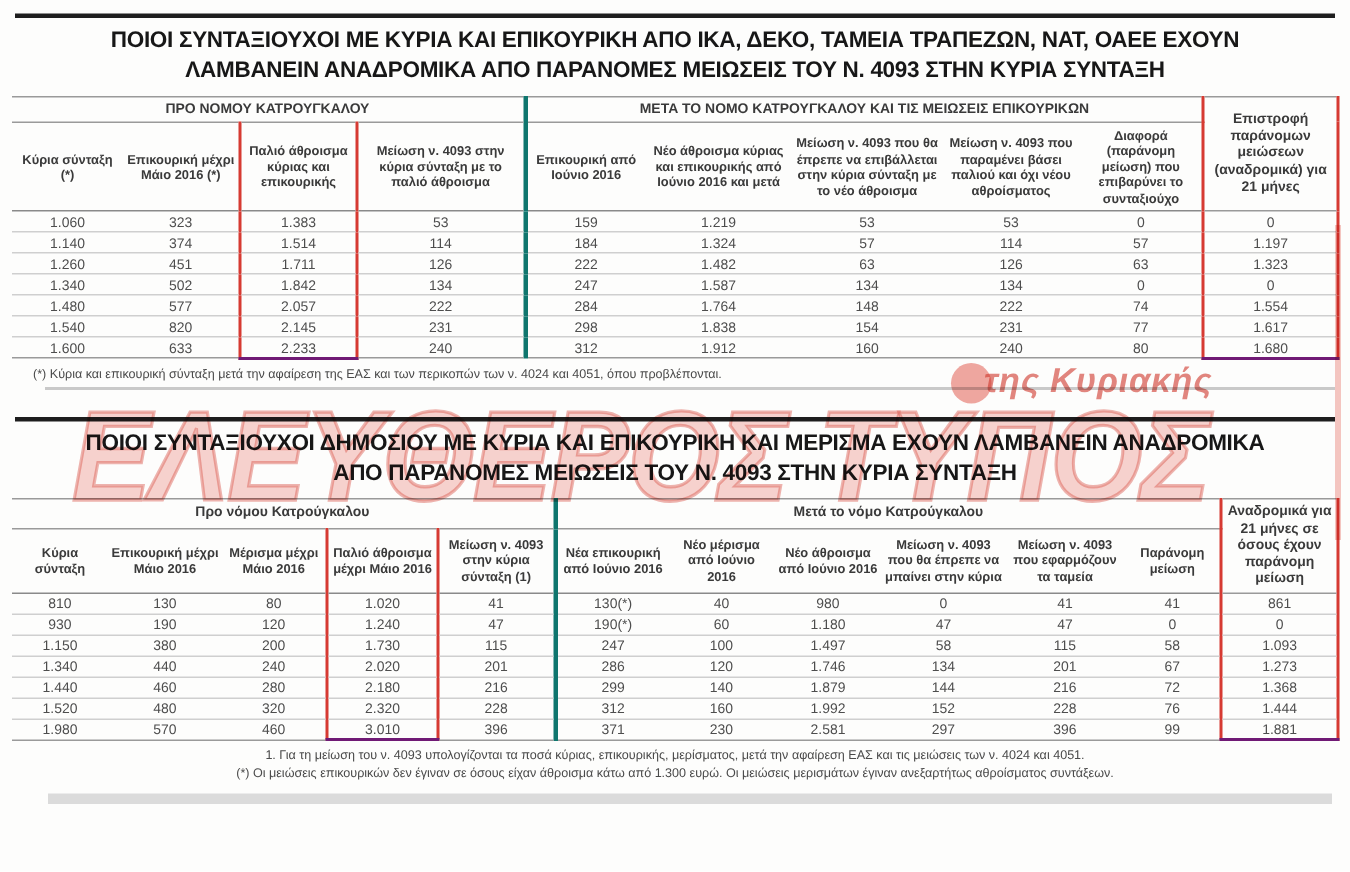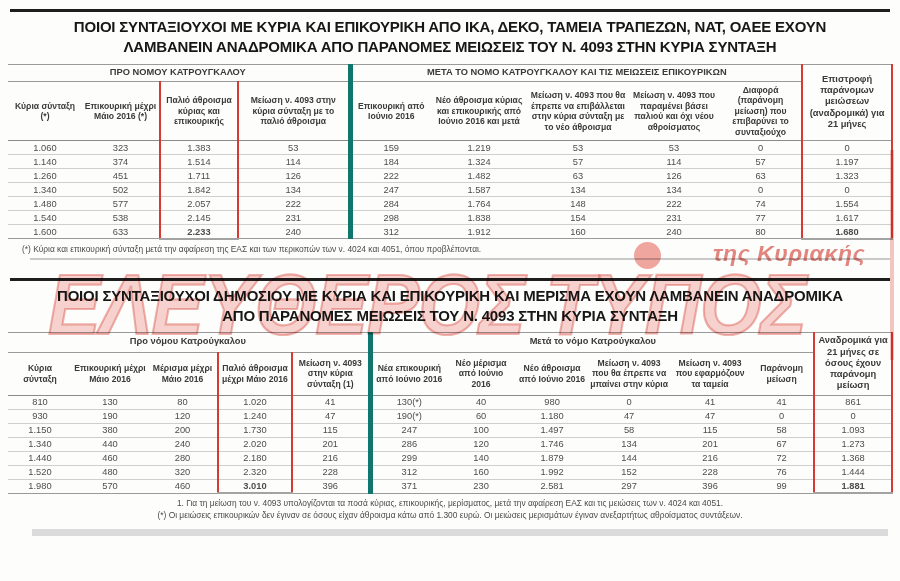--- a/index.html
+++ b/index.html
@@ -22,43 +22,43 @@
     color:#171717; letter-spacing:-0.2px; margin:5px auto 6px auto; max-width:790px;
   }
 
   table { border-collapse:collapse; table-layout:fixed; width:884px; margin:0 8px; }
   th, td { font-size:8.6px; text-align:center; vertical-align:middle; }
   th { color:#3a3a3a; font-weight:bold; line-height:1.22; padding:3px 2px; }
   td { color:#4d4d4d; font-size:9.3px; height:14px; padding:1px 2px; border-top:1px solid #cfcfcf; }
   thead tr.group-row th { font-size:9.3px; padding:2px 2px 3px 2px; border-top:1px solid #9a9a9a; border-bottom:1px solid #9a9a9a; }
   thead tr.cols-row th { border-bottom:1px solid #8a8a8a; }
   tbody tr:last-child td { border-bottom:1px solid #9a9a9a;text-align:center; }
-  .vdiv { border-right:5px solid #0f766e;margin-top:44px; }
+  .vdiv { border-right:3px solid #0f766e;margin-top:44px; }
   .red-col { border-left:2px solid #d63a32 !important; border-right:2px solid #d63a32 !important; }
   th.red-head { border:2px solid #d63a32; border-bottom:none; }
-  tbody tr:last-child td.red-col { border-bottom:2px solid #a3a3a3;font-weight:bold; }
+  tbody tr:last-child td.red-col { border-bottom:2px solid #701a75; }
   .t2 thead tr.group-row th { text-transform:none; }
 
   .footnote { font-size:8.4px; color:#4a4a4a; margin:4px 10px 3px 22px; line-height:1.3; }
   .footnotes2 { margin-top:4px;text-align:center; }
   .footnotes2 div { font-size:8.4px; color:#4a4a4a; margin:0 10px; line-height:1.35; } .spacer-w { height:18px; }
 
   .bottom-bar { height:7px; background:#dbdbdb; margin:8px 12px 0 32px; }
 
   
   .watermark { position:absolute; inset:0; z-index:5; pointer-events:none; mix-blend-mode:multiply; }
   .wm-main {
     position:absolute; left:48px; top:256px; width:845px;
     font-size:76px; font-weight:bold; font-style:italic; white-space:nowrap;
     letter-spacing:-1px; transform:scale(1.04,1.12); transform-origin:left top;
     color:rgba(231,108,98,0.30);
     -webkit-text-stroke:2px rgba(214,70,58,0.40);
   }
   .wm-sub {
-    position:absolute; left:713px; top:240px;
+    position:absolute; left:656px; top:240px;
     font-size:23px; font-weight:bold; font-style:italic;
     color:rgba(210,60,48,0.62); letter-spacing:0.5px;
   }
   .wm-dot { position:absolute; left:634px; top:242px; width:27px; height:27px; border-radius:50%; background:rgba(228,95,84,0.55); }
   .wm-vline { position:absolute; left:890px; top:150px; width:4px; height:210px; background:rgba(228,95,84,0.35); }
 </style>
 </head>
 <body>
 
 <div class="content">
@@ -154,21 +154,21 @@
           <td class="vdiv">222</td>
           <td>284</td>
           <td>1.764</td>
           <td>148</td>
           <td>222</td>
           <td>74</td>
           <td class="red-col">1.554</td>
         </tr>
         <tr>
           <td>1.540</td>
-          <td>538</td>
+          <td>820</td>
           <td class="red-col">2.145</td>
           <td class="vdiv">231</td>
           <td>298</td>
           <td>1.838</td>
           <td>154</td>
           <td>231</td>
           <td>77</td>
           <td class="red-col">1.617</td>
         </tr>
         <tr>

